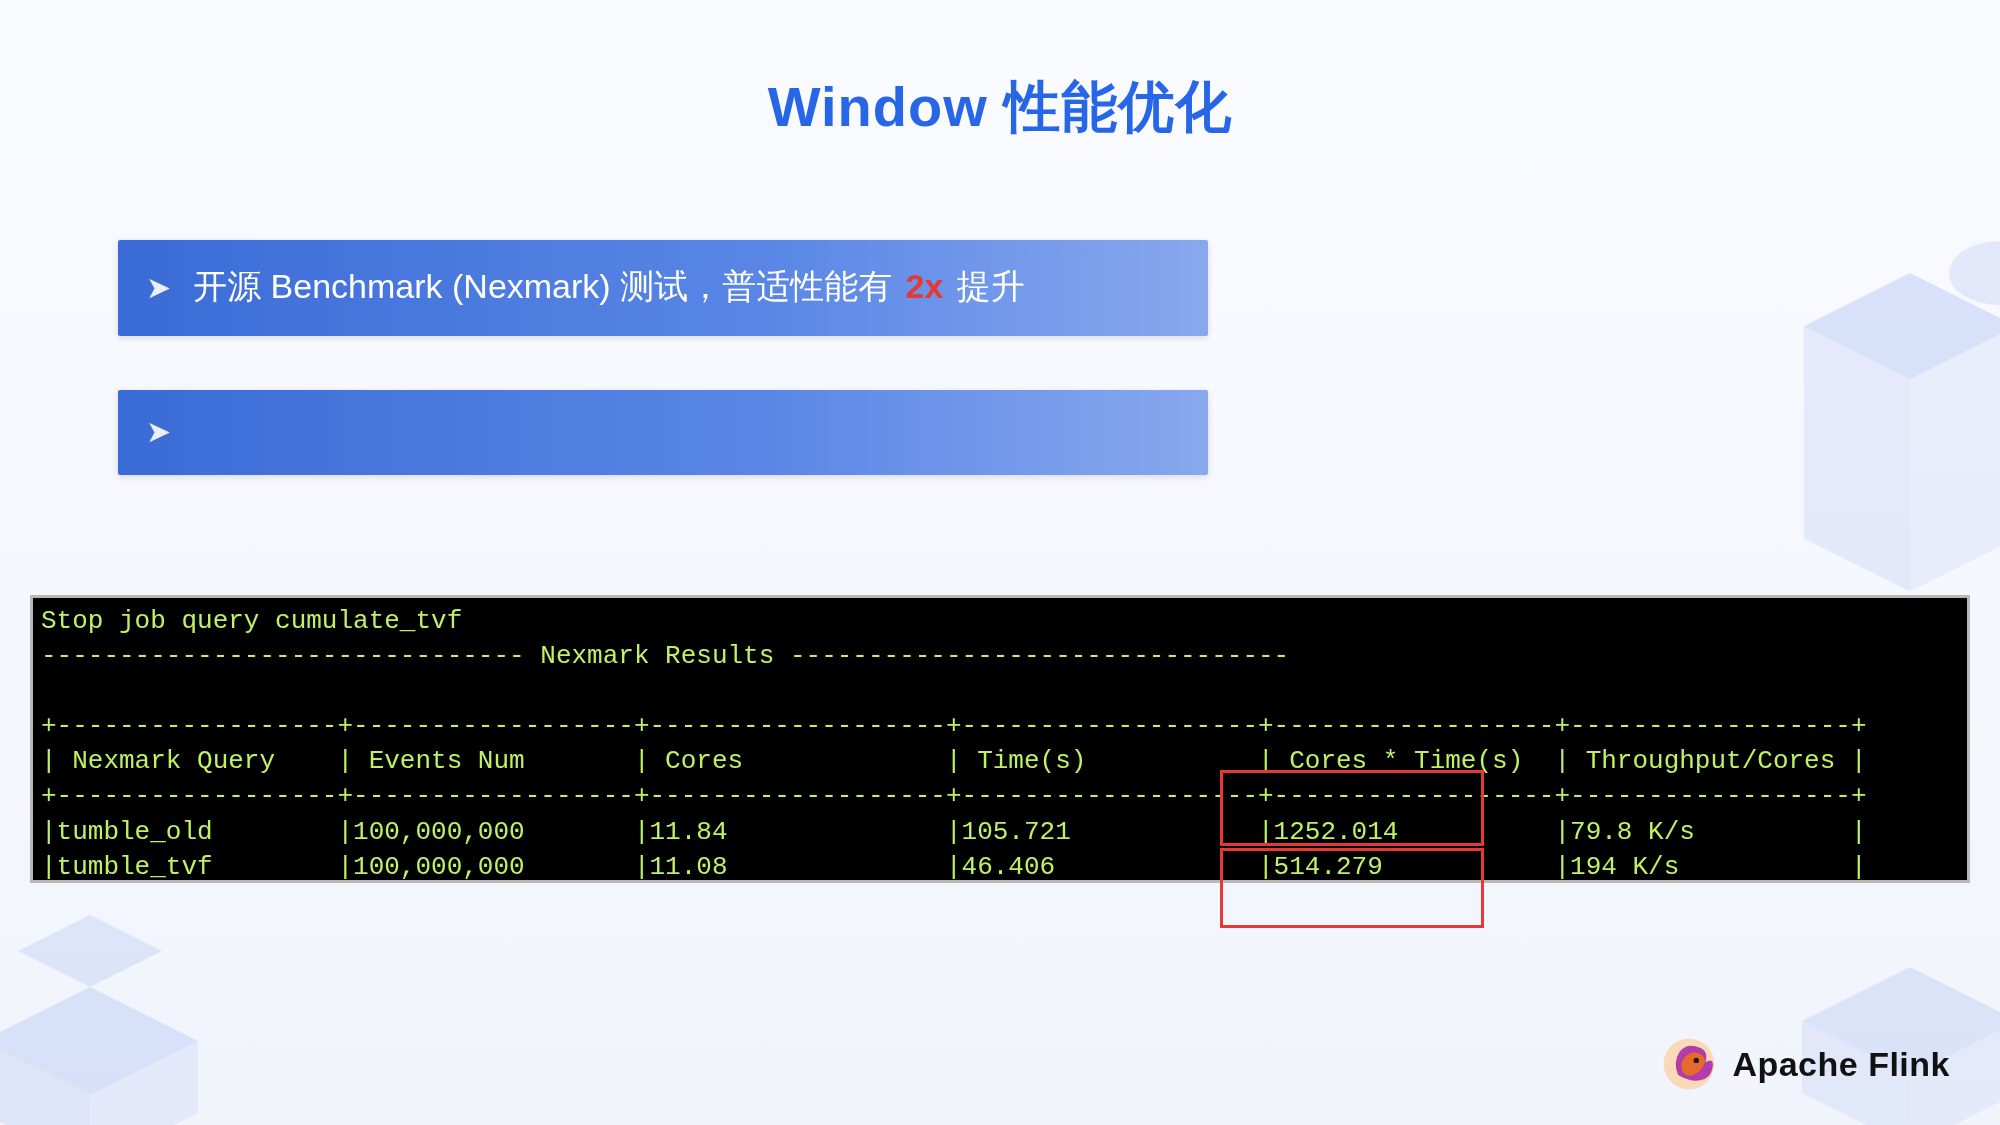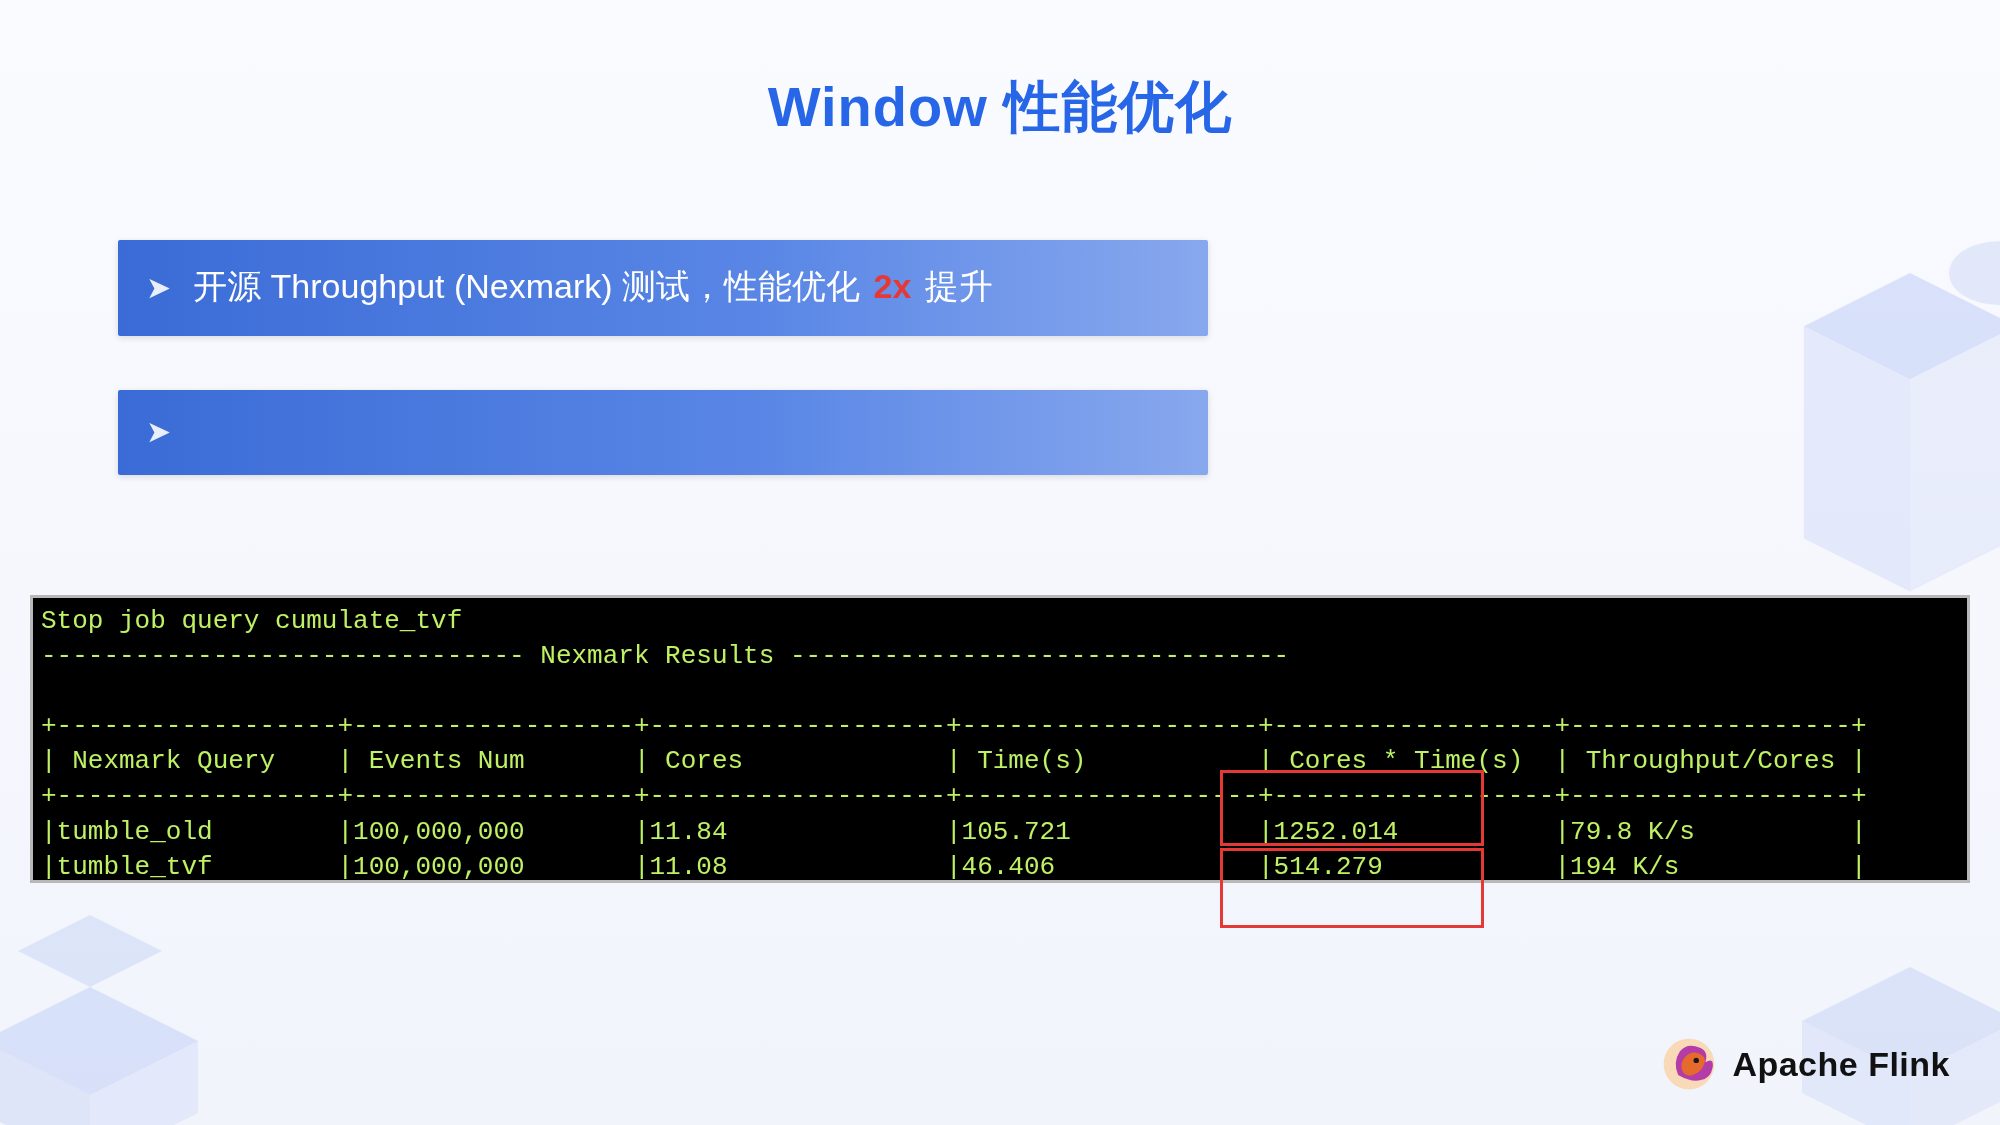--- a/index.html
+++ b/index.html
@@ -148,21 +148,21 @@
       <polygon points="40,120 40,160 100,190 100,150" opacity="0.5"></polygon>
       <polygon points="160,120 160,160 100,190 100,150" opacity="0.4"></polygon>
     </g>
   </svg>
 
   <h1 class="title">Window 性能优化</h1>
 
   <div class="bullet b1">
     <span class="chevron">➤</span>
     <span>
-      <span>开源 Throughput (</span><span class="underline">Nexmark</span><span>) 测试，性能优化 </span><span class="red">2x</span><span> 提升</span>
+      <span>开源 Benchmark (</span><span class="underline">Nexmark</span><span>) 测试，普适性能有 </span><span class="red">2x</span><span> 提升</span>
     </span>
   </div>
 
   <div class="bullet b2">
     <span class="chevron">➤</span>
   </div>
 
   <div class="terminal-wrap" id="terminal">Stop job query cumulate_tvf
 ------------------------------- Nexmark Results --------------------------------
 

